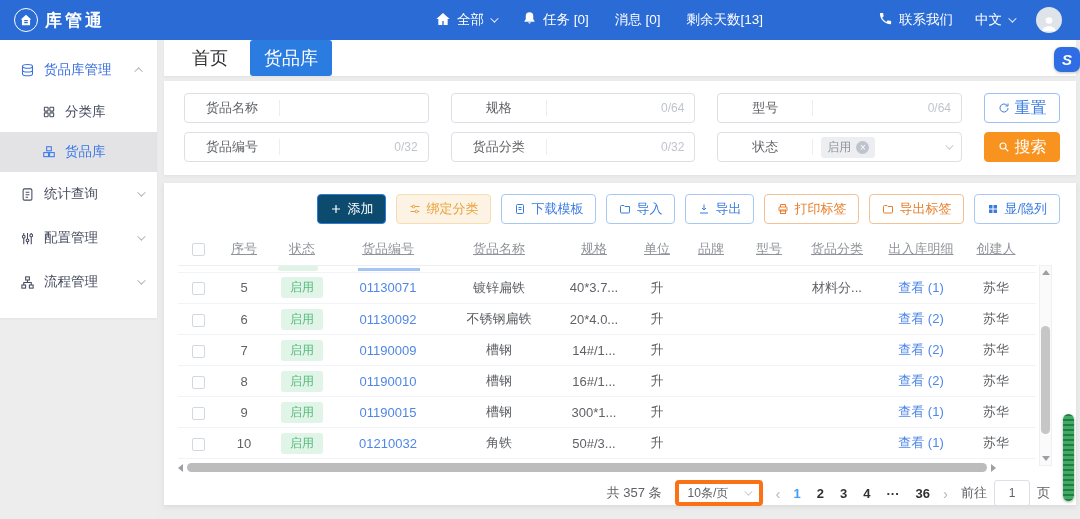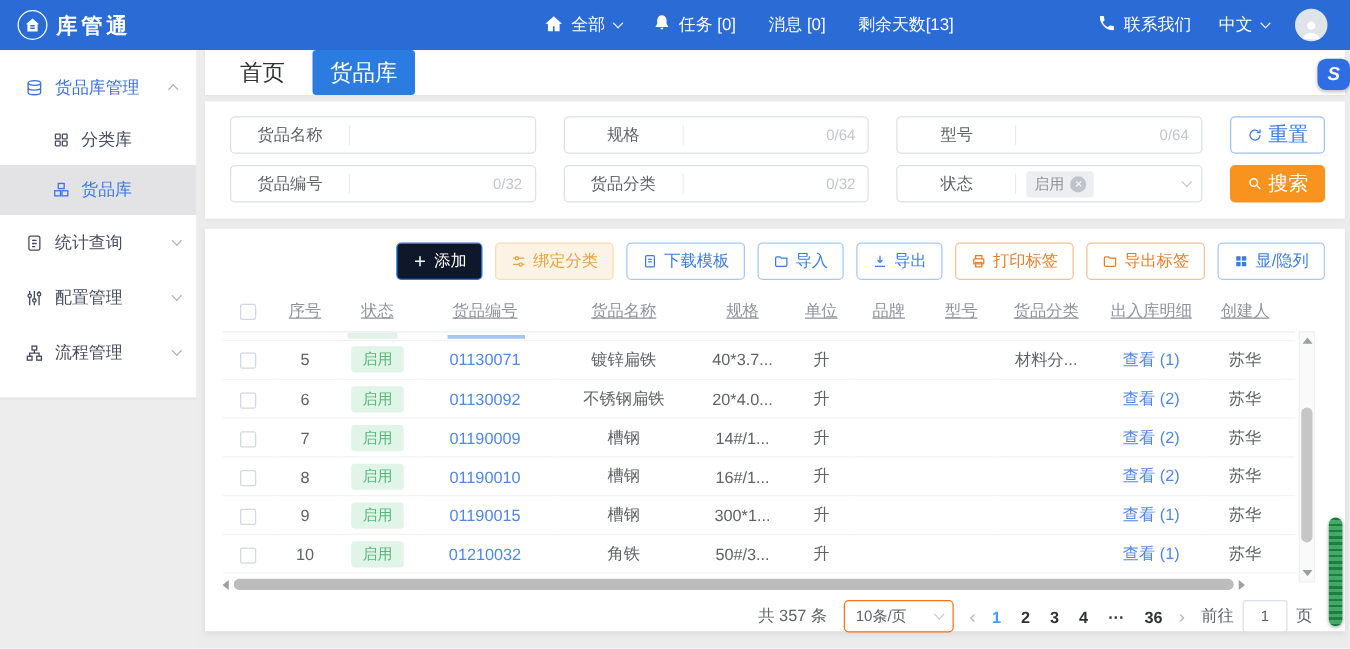--- a/index.html
+++ b/index.html
@@ -62,21 +62,21 @@
   .fbtn { width:76px; height:30px; flex:none; border-radius:4px; font-size:16px; display:flex;
           align-items:center; justify-content:center; gap:5px; cursor:pointer; }
   .reset-btn { background:#fff; border:1px solid #9cc0f2; color:#3a7be0; }
   .search-btn { background:#f7931e; border:1px solid #f7931e; color:#fff; }
 
   .table-card { background:#fff; margin-top:8px; padding:10px 14px 0; height:322px; position:relative;
                 box-shadow:0 2px 5px rgba(0,0,0,.08); }
   .toolbar { display:flex; justify-content:flex-end; gap:10px; padding:1px 2px 9px; }
   .tbtn { height:30px; padding:0 12px; border-radius:4px; font-size:13px; display:flex;
           align-items:center; gap:5px; background:#fff; cursor:pointer; white-space:nowrap; }
-  .tbtn.solid-blue { background:#0f172a; border:1px solid #2b7ce0; color:#fff; }
+  .tbtn.solid-blue { background:#0c4a6e; border:1px solid #2b7ce0; color:#fff; }
   .tbtn.soft-orange { background:#fdf3e4; border:1px solid #f6ddb4; color:#e8a23d; }
   .tbtn.line-blue { border:1px solid #a8c8f2; color:#3a7be0; }
   .tbtn.line-orange { border:1px solid #f2c194; color:#e87e2b; }
 
   .table-zone { position:relative; width:874px; }
   .twrap { width:858px; overflow:hidden; }
   table { border-collapse:collapse; table-layout:fixed; width:888px; font-size:13px; color:#606266; }
   th { font-weight:normal; color:#909399; height:32px; border-bottom:1px solid #ebeef5;
        text-align:center; white-space:nowrap;text-decoration:underline; }
   td { height:31px; border-bottom:1px solid #f1f3f8; text-align:center; white-space:nowrap; overflow:hidden; }
@@ -98,21 +98,21 @@
   .tri.left { border-top:4px solid transparent; border-bottom:4px solid transparent;
               border-right:5px solid #9aa0a6; border-left:none; }
   .tri.right { border-top:4px solid transparent; border-bottom:4px solid transparent;
                border-left:5px solid #9aa0a6; border-right:none; }
 
   .hscroll { width:874px; height:13px; margin-top:2px; display:flex; align-items:center; gap:4px; }
   .hthumb { height:9px; width:800px; background:#bcbcbc; border-radius:5px; }
 
   .pagination { display:flex; align-items:center; justify-content:flex-end; gap:13px; height:38px;
                 font-size:13px; color:#606266; padding-right:12px; }
-  .psize { width:88px; height:26px; border:1px solid #f97316; border-radius:4px; display:flex;
+  .psize { width:88px; height:26px; border:4px solid #f97316; border-radius:4px; display:flex;
            align-items:center; justify-content:space-between; padding:0 9px; font-size:12px;
            color:#606266; cursor:pointer; }
   .psize .caret { color:#c0c4cc; }
   .pchev { color:#b4b8bf; font-size:15px; cursor:pointer; }
   .pages { display:flex; align-items:center; gap:16px; font-weight:bold; color:#303133; }
   .pnum { cursor:pointer; }
   .pnum.active { color:#409eff; }
   .goto { display:flex; align-items:center; gap:7px; }
   .goto input { width:36px; height:26px; border:1px solid #dcdfe6; border-radius:3px;
                 text-align:center; font-size:12px; color:#606266; outline:none; }

